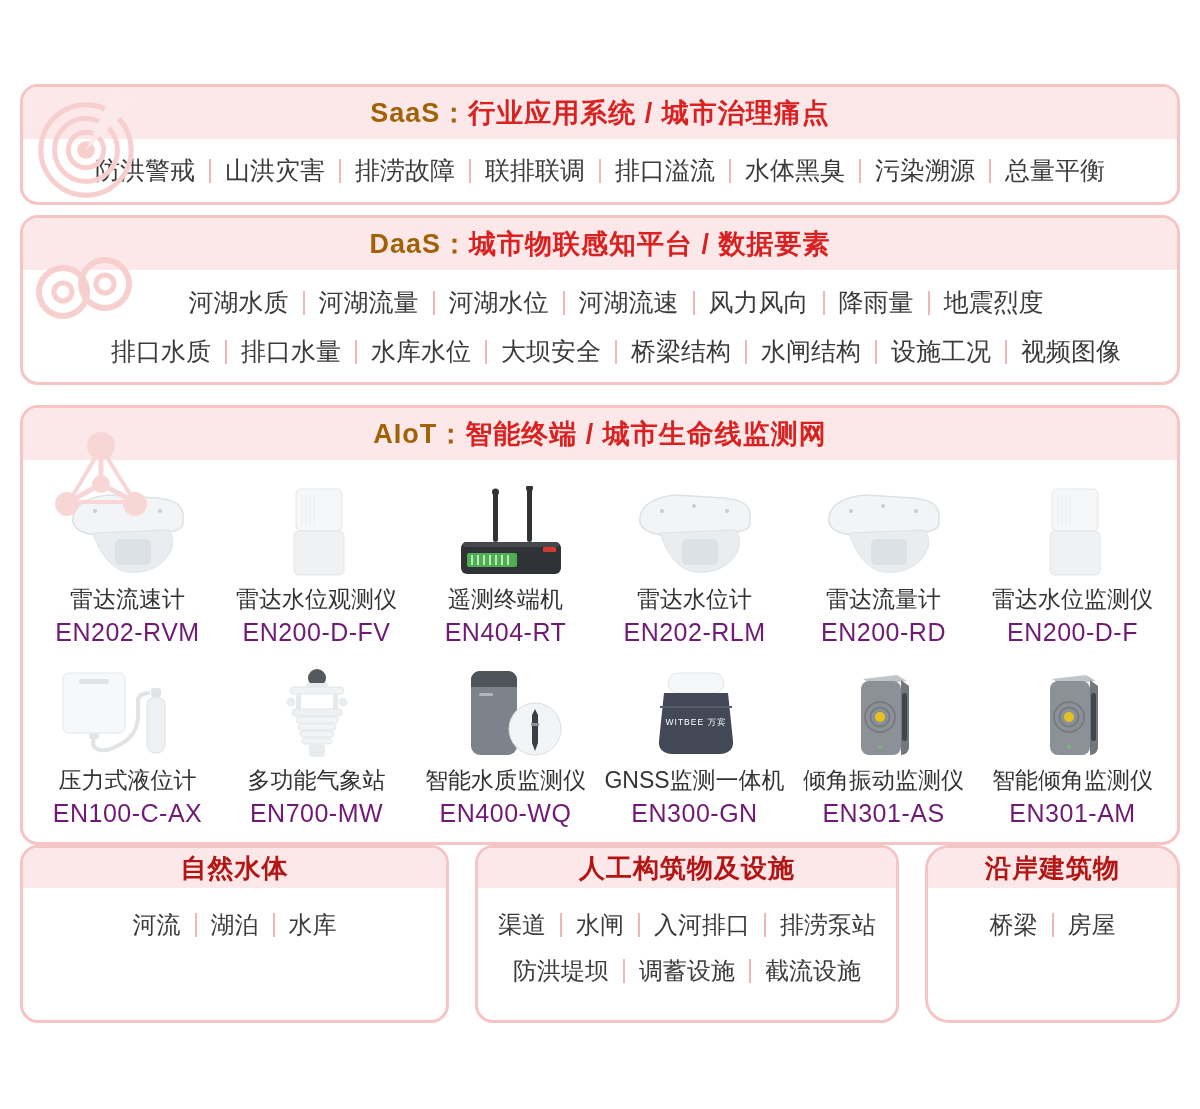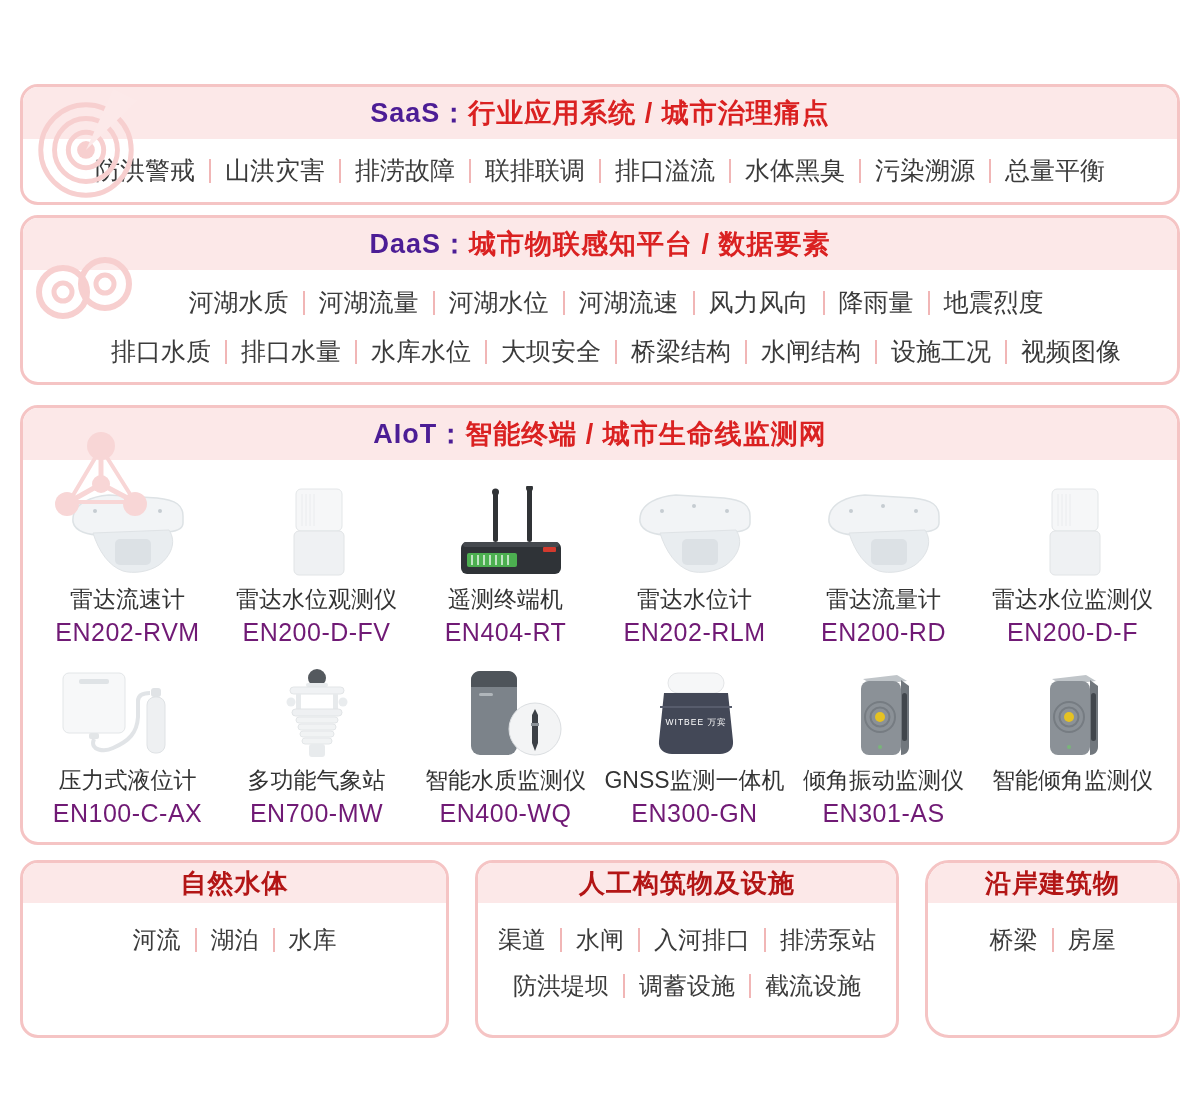--- a/index.html
+++ b/index.html
@@ -13,40 +13,40 @@
   .card {
     position:relative; box-sizing:border-box; background:#ffffff;
     border:3px solid #f5c4c4; border-radius:18px; overflow:hidden;
   }
   .band {
     height:52px; background:#fce8e8;
     display:flex; align-items:center; justify-content:center;
     position:relative; z-index:1;
   }
   .title { font-size:27px; font-weight:700; letter-spacing:1px; white-space:nowrap; }
-  .title .prefix { color:#4c1d95; }
+  .title .prefix { color:#a16207; }
   .title .main   { color:#da2121; }
 
   .deco { position:absolute; pointer-events:none; z-index:3; }
 
   .items-row {
     display:flex; justify-content:center; align-items:center;
     font-size:25px; color:#3b3b3b; position:relative; z-index:2;
   }
   .items-row .item { white-space:nowrap; }
   .items-row .sep  { width:2px; height:24px; background:#f1b6b6; margin:0 14px; flex:none; }
 
   #saas { height:121px; margin-bottom:10px; }
   #saas .items-row { height:63px; }
 
   #daas { height:170px; margin-bottom:20px; }
   #daas .rows { padding-top:8px; }
   #daas .items-row { height:49px;padding-left:32px; }
 
-  #aiot { height:440px; margin-bottom:15px; }
+  #aiot { height:440px; margin-bottom:0; }
   .dev-grid {
     display:grid; grid-template-columns:repeat(6,1fr);
     padding:26px 10px 0; row-gap:20px; position:relative; z-index:2;
   }
   .dev { text-align:center; }
   .dev-img { height:92px; display:flex; align-items:flex-end; justify-content:center; }
   .dev-name  { font-size:23px; color:#333333; margin-top:6px; white-space:nowrap; }
   .dev-model { font-size:25px; color:#701a75; margin-top:3px; letter-spacing:0.5px; white-space:nowrap; }
 
   .bottom-row { display:flex; gap:26px; }
@@ -336,20 +336,21 @@
         <div class="dev-model">EN301-AS</div>
       </div>
 
       <div class="dev">
         <div class="dev-img">
           <svg width="170" height="92">
               <use href="#sym-tilt"></use>
             </svg>
         </div>
         <div class="dev-name">智能倾角监测仪</div>
+        <div class="dev-model">EN301-AM</div>
       </div>
 
     </div>
   </div>
 
   <div class="bottom-row">
 
     <div class="card bcard" id="bcard-natural">
       <div class="band">
         <div class="btitle">自然水体</div>

